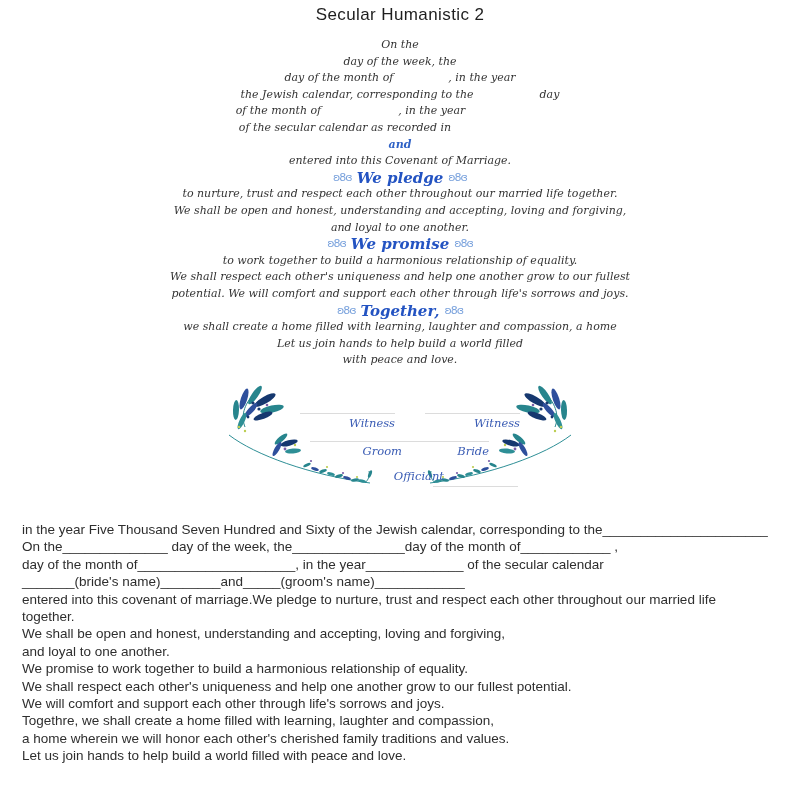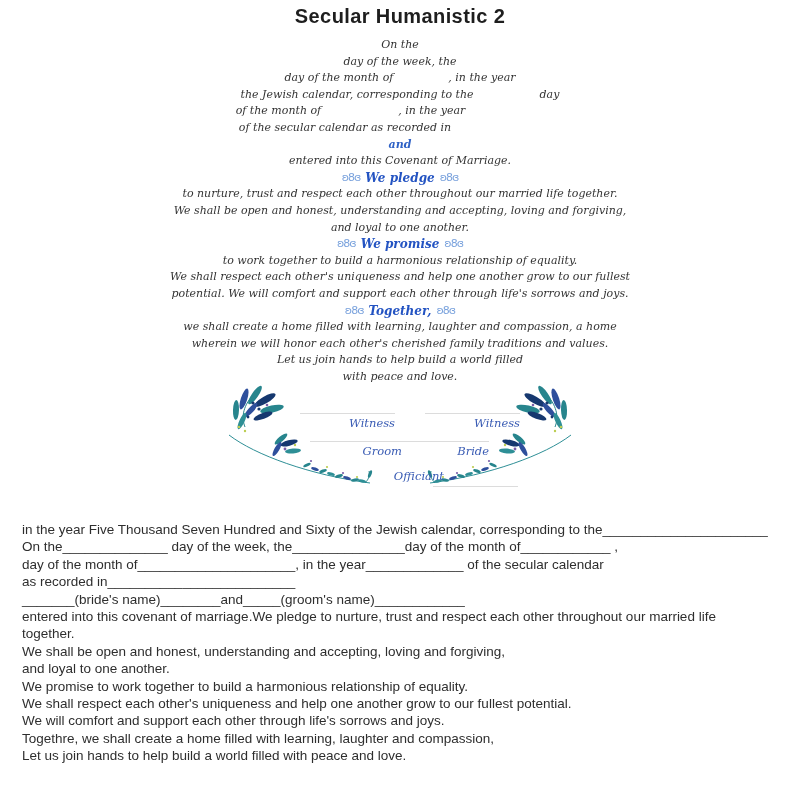--- a/index.html
+++ b/index.html
@@ -1,27 +1,27 @@
 <!DOCTYPE html>
 <html><head>
 <meta charset="utf-8">
 <style>
   html,body{margin:0;padding:0;background:#ffffff;}
   .page{position:relative;width:800px;height:800px;background:#ffffff;overflow:hidden;
         font-family:"Liberation Sans",sans-serif;}
   .title{position:absolute;top:5px;left:0;width:100%;text-align:center;
-         font-size:20px;font-weight:700;letter-spacing:.4px;color:#1e1e1e;}
+         font-size:17px;font-weight:400;letter-spacing:.4px;color:#1e1e1e;}
   
   .certificate{position:absolute;top:37px;left:5px;width:790px;text-align:center;
                font-family:"DejaVu Serif",serif;font-style:italic;font-size:11px;
                line-height:16.6px;color:#333333;}
   .cert-line{white-space:pre;}
   .cert-line.blue{color:#2f62c6;font-weight:bold;}
   .cert-line.flourish{display:flex;justify-content:center;gap:5px;}
-  .cert-line.flourish .phrase{color:#2353c2;font-weight:bold;font-size:12px;}
+  .cert-line.flourish .phrase{color:#2353c2;font-weight:bold;font-size:15px;}
   .cert-line.flourish .orn{color:#7ba3dd;font-size:11px;letter-spacing:-1px;
                            font-family:"DejaVu Sans",sans-serif;font-style:normal;}
   .trail{display:inline-block;height:1px;}
   
   .signature-area{position:absolute;left:215px;top:383px;width:370px;height:115px;}
   .garland{position:absolute;inset:0;}
   .sig-item{position:absolute;border-top:1px solid #dcdcdc;text-align:right;padding-top:2px;
             font-family:"DejaVu Serif",serif;font-style:italic;font-size:11.5px;color:#3a5cb4;}
   .sig-item.no-line{border-top:none;}
   .sig-extra-line{position:absolute;border-top:1px solid #dcdcdc;height:0;}
@@ -50,21 +50,20 @@
         <div class="cert-line flourish"><span class="orn">ʚ8ɞ</span><span class="phrase">We pledge</span><span class="orn">ʚ8ɞ</span></div>
         <div class="cert-line normal">to nurture, trust and respect each other throughout our married life together.</div>
         <div class="cert-line normal">We shall be open and honest, understanding and accepting, loving and forgiving,</div>
         <div class="cert-line normal">and loyal to one another.</div>
         <div class="cert-line flourish"><span class="orn">ʚ8ɞ</span><span class="phrase">We promise</span><span class="orn">ʚ8ɞ</span></div>
         <div class="cert-line normal">to work together to build a harmonious relationship of equality.</div>
         <div class="cert-line normal">We shall respect each other's uniqueness and help one another grow to our fullest</div>
         <div class="cert-line normal">potential. We will comfort and support each other through life's sorrows and joys.</div>
         <div class="cert-line flourish"><span class="orn">ʚ8ɞ</span><span class="phrase">Together,</span><span class="orn">ʚ8ɞ</span></div>
         <div class="cert-line normal">we shall create a home filled with learning, laughter and compassion, a home</div>
-        <div class="cert-line normal">wherein we will honor each other's cherished family traditions and values.</div>
         <div class="cert-line normal">Let us join hands to help build a world filled</div>
         <div class="cert-line normal">with peace and love.</div>
       </div>
   </div>
 
   <div class="signature-area">
     <svg class="garland" viewBox="0 0 370 115" width="370" height="115" xmlns="http://www.w3.org/2000/svg">
       <defs>
         <g id="branch">
           <path d="M14,52 C40,72 95,92 155,100" fill="none" stroke="#2e8f96" stroke-width="1"></path>
@@ -124,27 +123,27 @@
       <span>Officiant</span>
     </div>
     <div class="sig-extra-line" style="left:218px;top:103px;width:85px;"></div>
   </div>
 
   <div class="plain-text">
     <div>
         <div class="plain-line">in the year Five Thousand Seven Hundred and Sixty of the Jewish calendar, corresponding to the______________________</div>
         <div class="plain-line">On the______________ day of the week, the_______________day of the month of____________ ,</div>
         <div class="plain-line">day of the month of_____________________, in the year_____________ of the secular calendar</div>
-        <div class="plain-line">as recorded in_________________________</div>
         <div class="plain-line">_______(bride's name)________and_____(groom's name)____________</div>
         <div class="plain-line">entered into this covenant of marriage.We pledge to nurture, trust and respect each other throughout our married life</div>
         <div class="plain-line">together.</div>
         <div class="plain-line">We shall be open and honest, understanding and accepting, loving and forgiving,</div>
         <div class="plain-line">and loyal to one another.</div>
         <div class="plain-line">We promise to work together to build a harmonious relationship of equality.</div>
         <div class="plain-line">We shall respect each other's uniqueness and help one another grow to our fullest potential.</div>
         <div class="plain-line">We will comfort and support each other through life's sorrows and joys.</div>
         <div class="plain-line">Togethre, we shall create a home filled with learning, laughter and compassion,</div>
+        <div class="plain-line">a home wherein we will honor each other's cherished family traditions and values.</div>
         <div class="plain-line">Let us join hands to help build a world filled with peace and love.</div>
       </div>
   </div>
 
 </div>
 
 </body></html>

